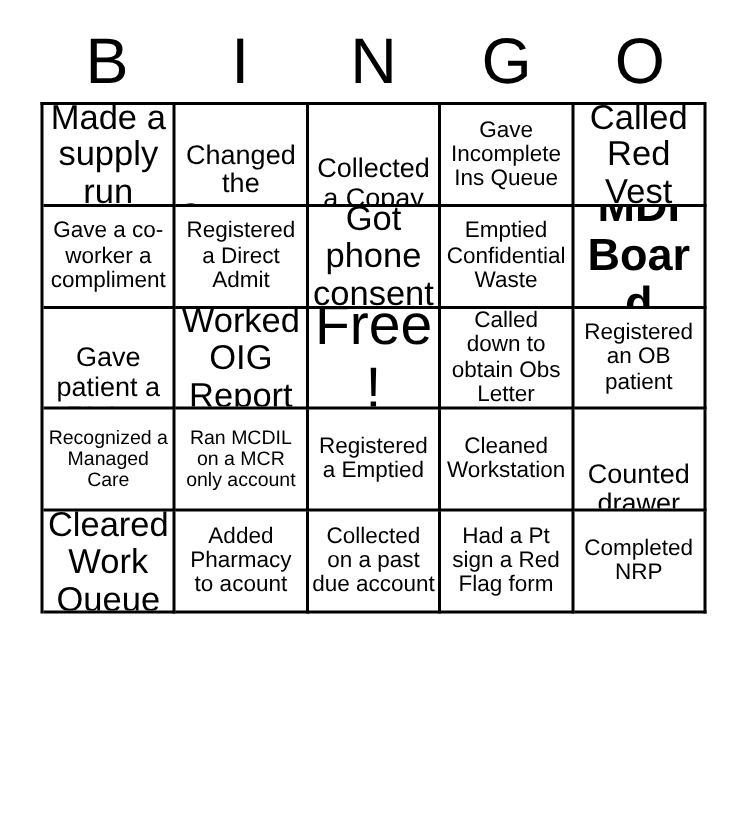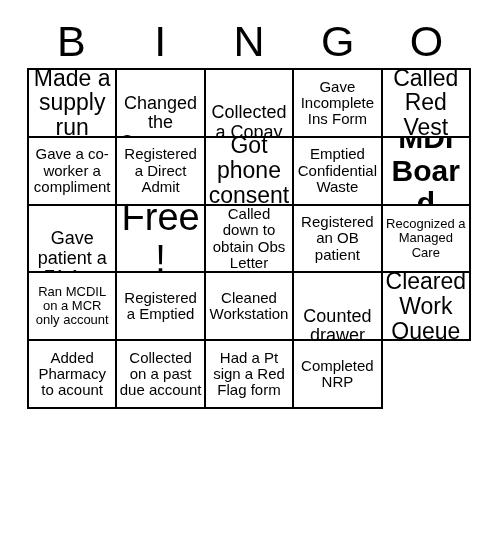--- a/index.html
+++ b/index.html
@@ -94,21 +94,21 @@
       <div class="cell fs-lg">
         <span class="cell-text">Made a supply run</span>
       </div>
       <div class="cell fs-md">
         <span class="cell-text">Changed the Guarantor</span>
       </div>
       <div class="cell fs-md">
         <span class="cell-text">Collected a Copay</span>
       </div>
       <div class="cell fs-sm">
-        <span class="cell-text">Gave Incomplete Ins Form</span>
+        <span class="cell-text">Gave Incomplete Ins Queue</span>
       </div>
       <div class="cell fs-lg">
         <span class="cell-text">Called Red Vest</span>
       </div>
       <div class="cell fs-sm">
         <span class="cell-text">Gave a co-worker a compliment</span>
       </div>
       <div class="cell fs-sm">
         <span class="cell-text">Registered a Direct Admit</span>
       </div>
@@ -116,20 +116,23 @@
         <span class="cell-text">Got phone consent</span>
       </div>
       <div class="cell fs-sm">
         <span class="cell-text">Emptied Confidential Waste</span>
       </div>
       <div class="cell fs-xl">
         <span class="cell-text">MDI Board</span>
       </div>
       <div class="cell fs-md">
         <span class="cell-text">Gave patient a FA App</span>
+      </div>
+      <div class="cell fs-lg">
+        <span class="cell-text">Worked OIG Report</span>
       </div>
       <div class="cell fs-free">
         <span class="cell-text">Free!</span>
       </div>
       <div class="cell fs-sm">
         <span class="cell-text">Called down to obtain Obs Letter</span>
       </div>
       <div class="cell fs-sm">
         <span class="cell-text">Registered an OB patient</span>
       </div>

